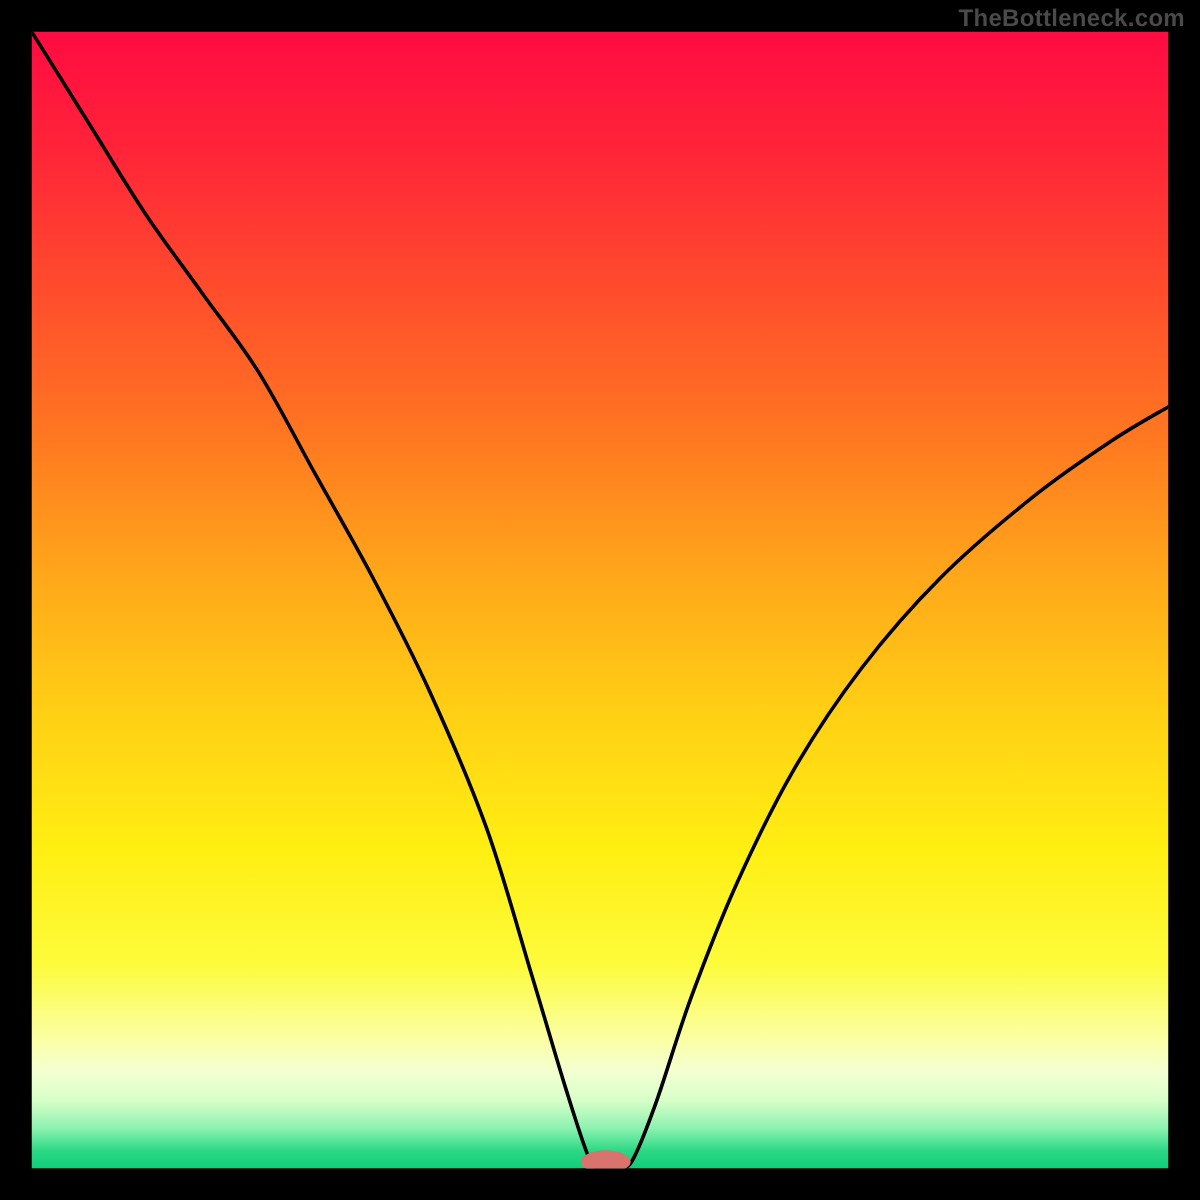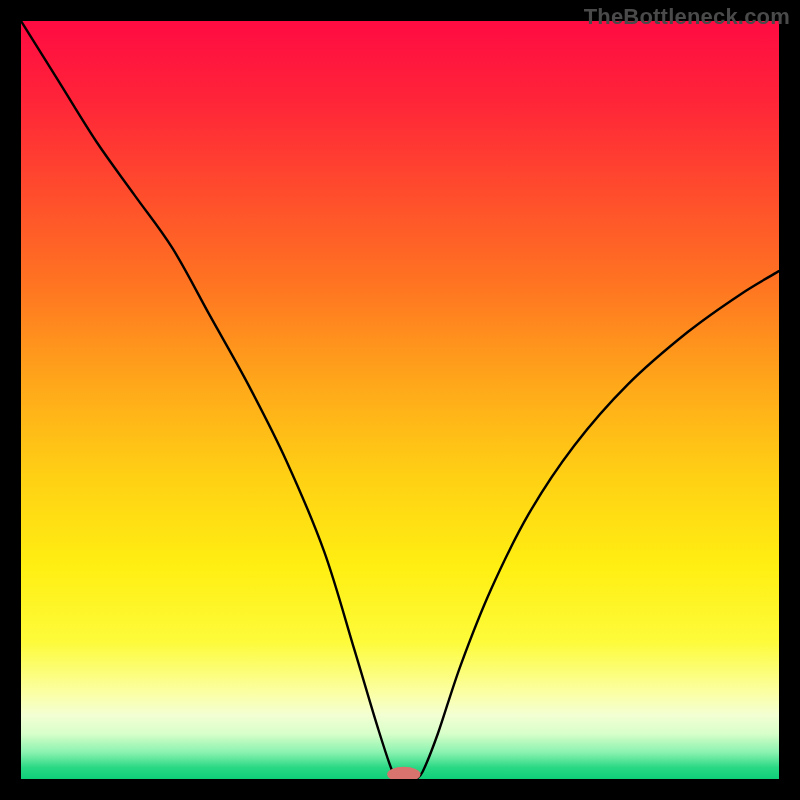--- a/index.html
+++ b/index.html
@@ -15,21 +15,21 @@
     position: relative;
     width: 800px;
     height: 800px;
     background: #000;
   }
   .watermark {
     position: absolute;
     top: 4px;
     right: 10px;
     color: #4a4a4a;
-    font-size: 22px;
+    font-size: 16px;
     font-weight: 600;
     letter-spacing: 0.2px;
     z-index: 10;
   }
   .plot-wrap {
     position: absolute;
     left: 21px;
     top: 21px;
     width: 758px;
     height: 758px;

